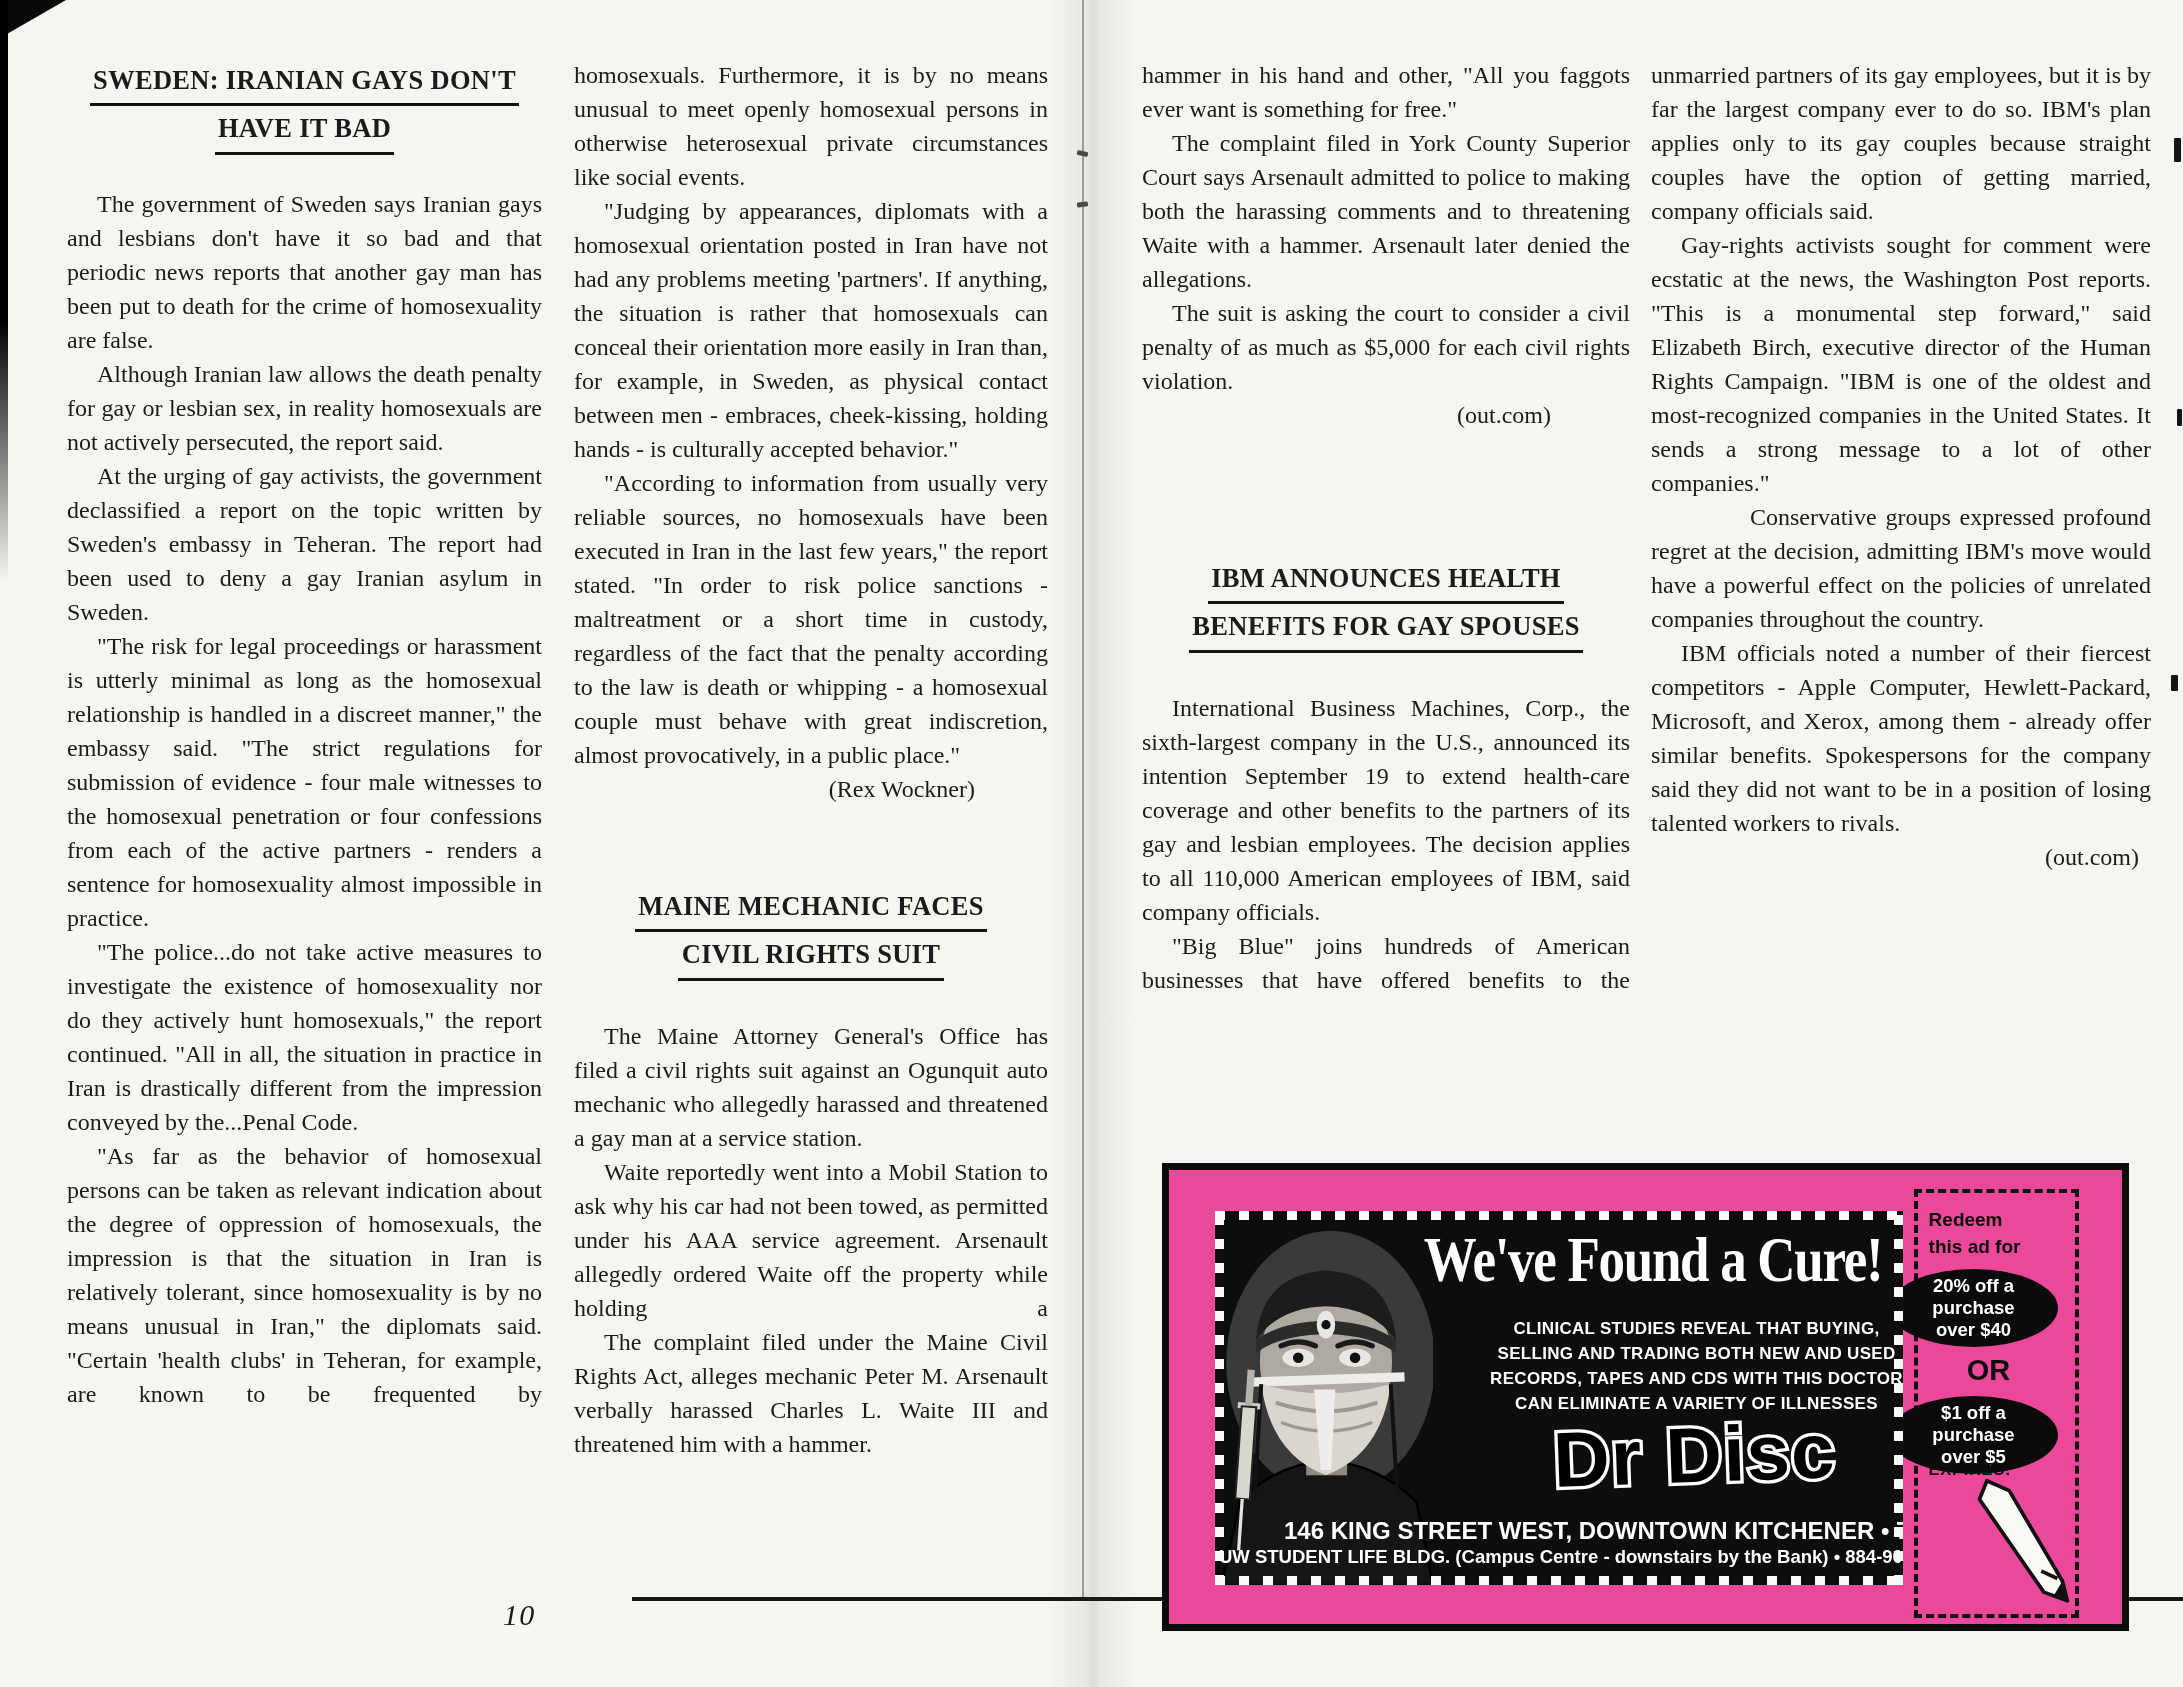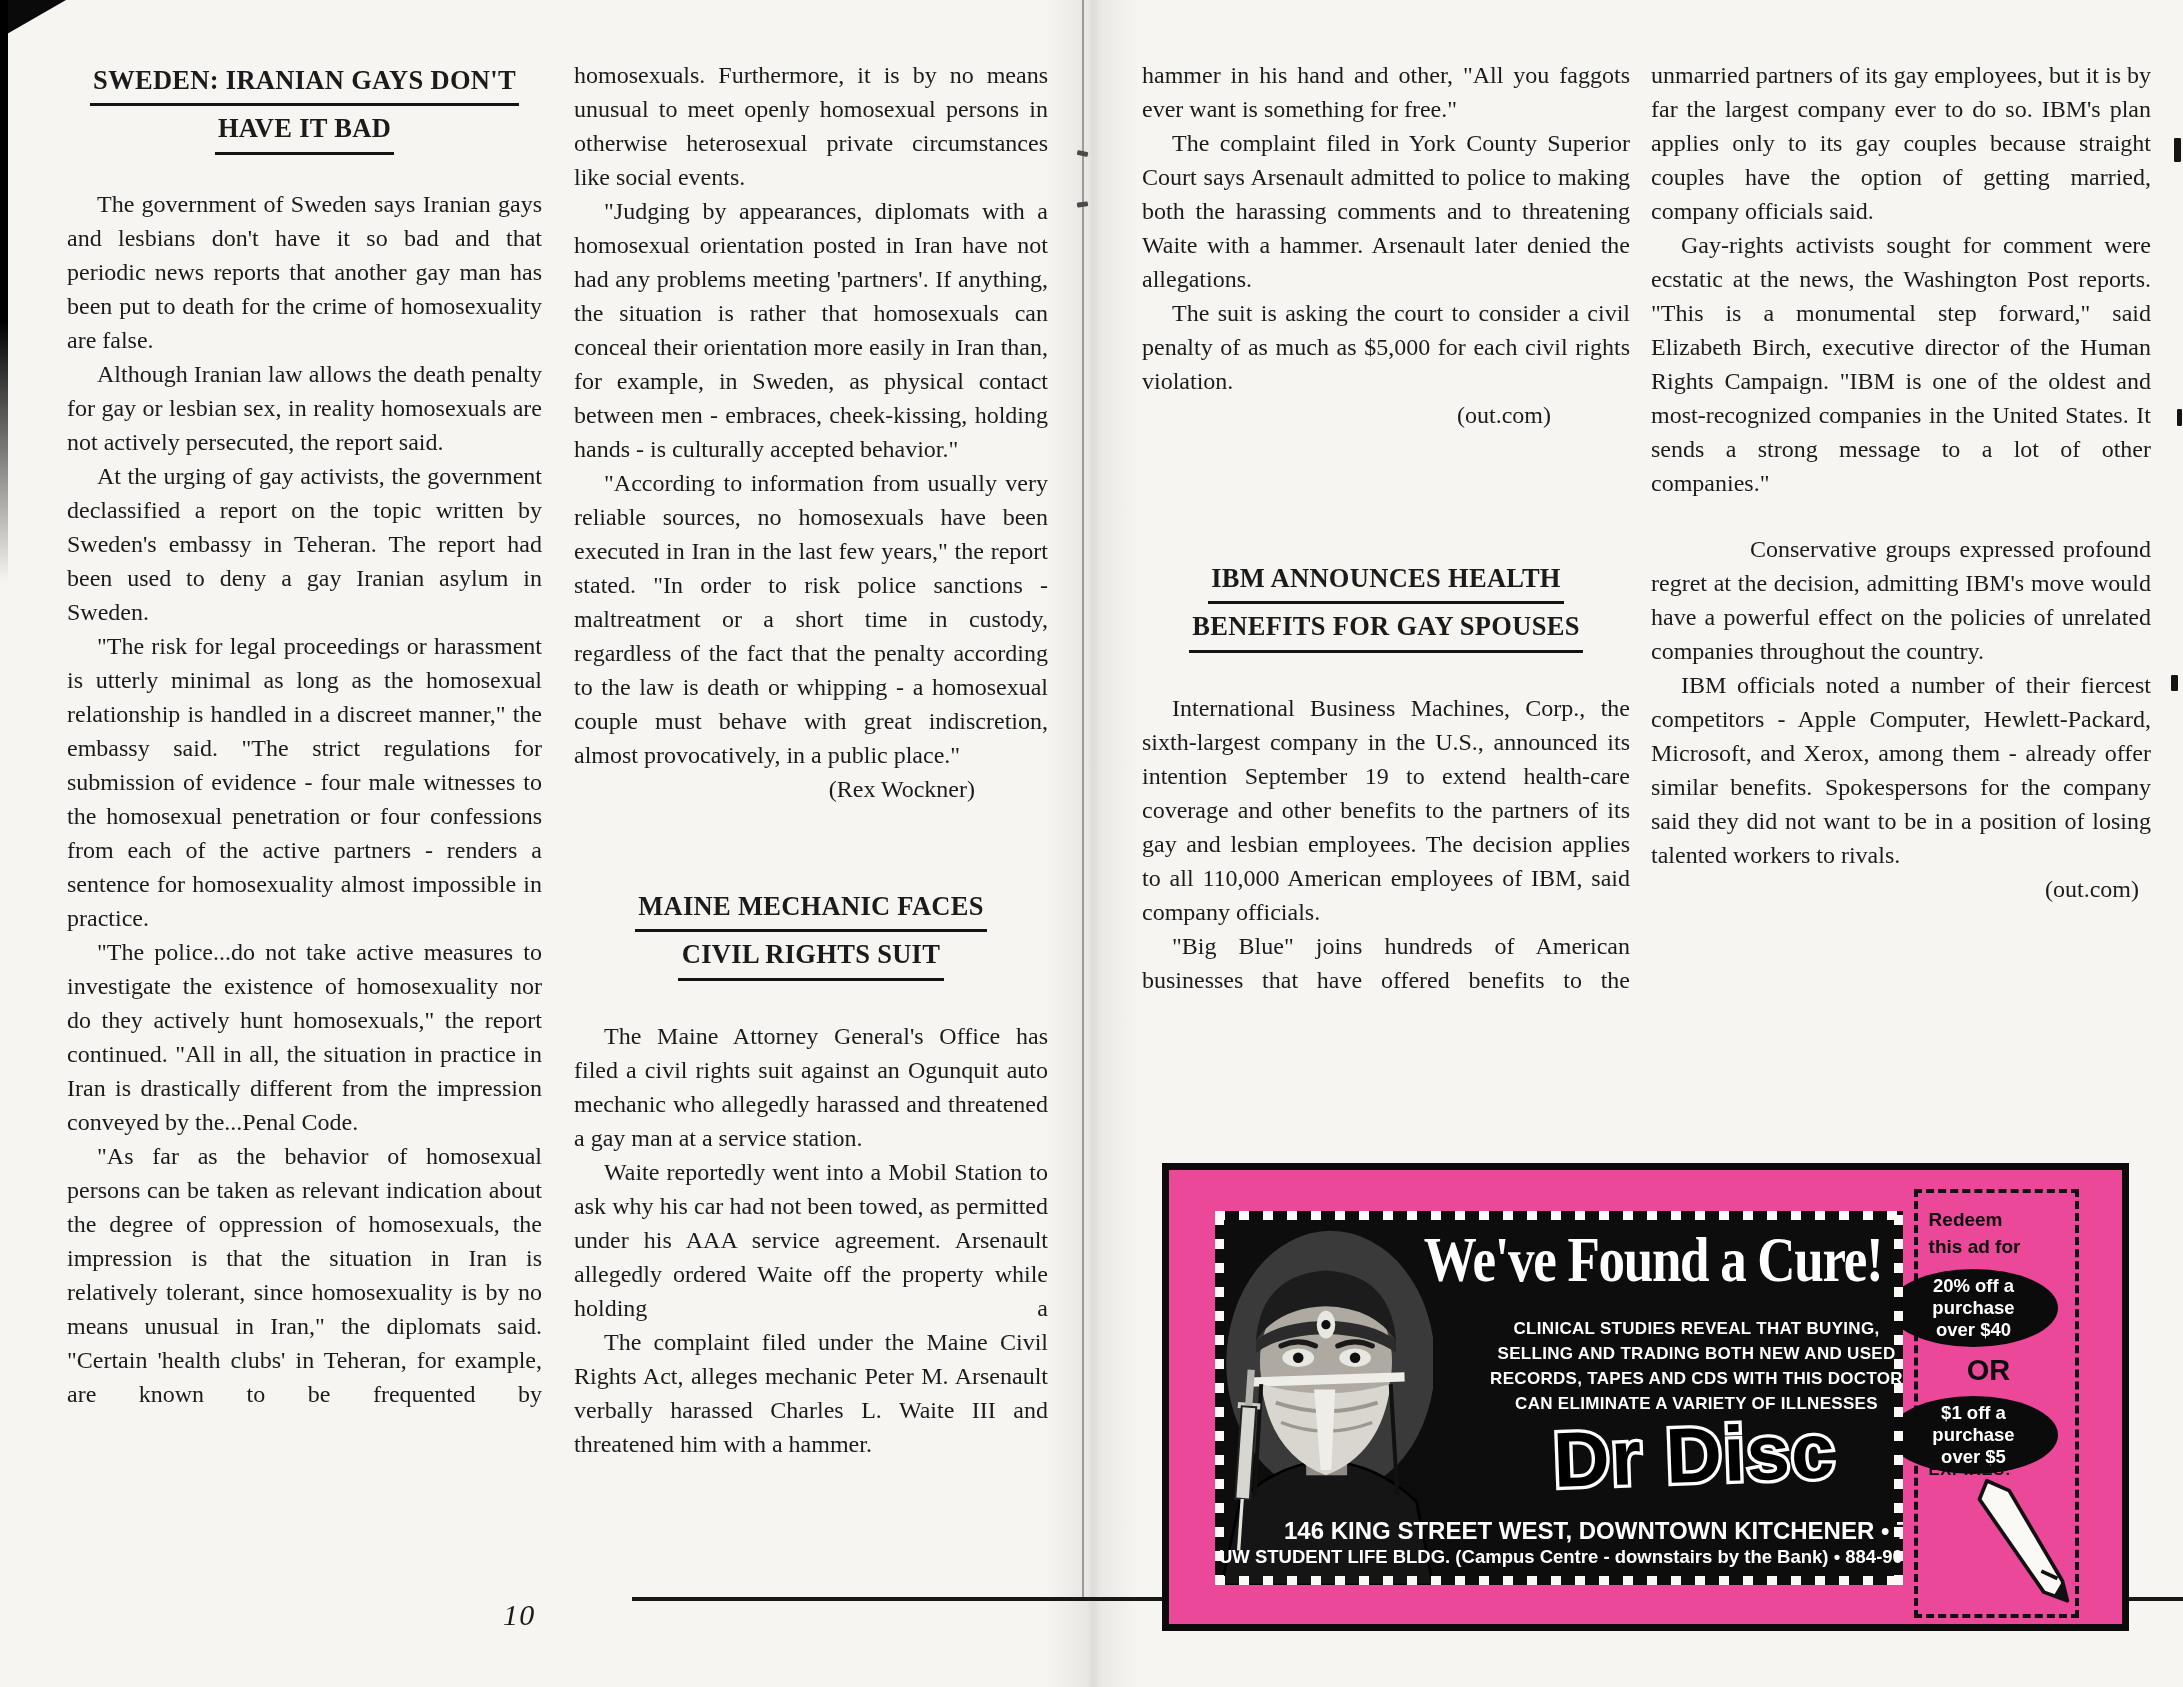--- a/index.html
+++ b/index.html
@@ -28,21 +28,21 @@
   .rmark.m2{left:2177px;top:409px;width:5.3px;height:17px;}
   .rmark.m3{left:2171px;top:675px;width:6.6px;height:16px;}
   
   .col{position:absolute;top:58px;font-size:24px;line-height:34px;}
   .col-1{left:67px;width:475px;}
   .col-2{left:574px;width:474px;}
   .col-3{left:1142px;width:488px;}
   .col-4{left:1651px;width:500px;}
   .para{margin:0;text-align:justify;text-indent:30px;}
   .para.no-indent{text-indent:0;}
-  .para.big-indent{text-indent:99px;margin-top:32px;}
+  .para.big-indent{text-indent:99px;}
   .para.cont-end{text-align-last:justify;}
   .byline{margin:0;text-align:right;padding-right:73px;}
   .byline.pr-md{padding-right:79px;}
   .byline.pr-sm{padding-right:12px;}
   .headline{margin:0;font-weight:bold;font-size:26.5px;line-height:44px;text-align:center;letter-spacing:0.3px;}
   .headline .hl-line{display:inline-block;border-bottom:3.3px solid #141414;padding:0 3.3px 1.3px 3.3px;}
   .headline.hl-sweden{margin-bottom:32px;}
   .headline.hl-maine{margin-top:78px;margin-bottom:38px;}
   .headline.hl-ibm{margin-top:124px;margin-bottom:38px;}
   .page-number{position:absolute;left:503px;top:1598px;font-size:30px;font-style:italic;letter-spacing:1.3px;}

